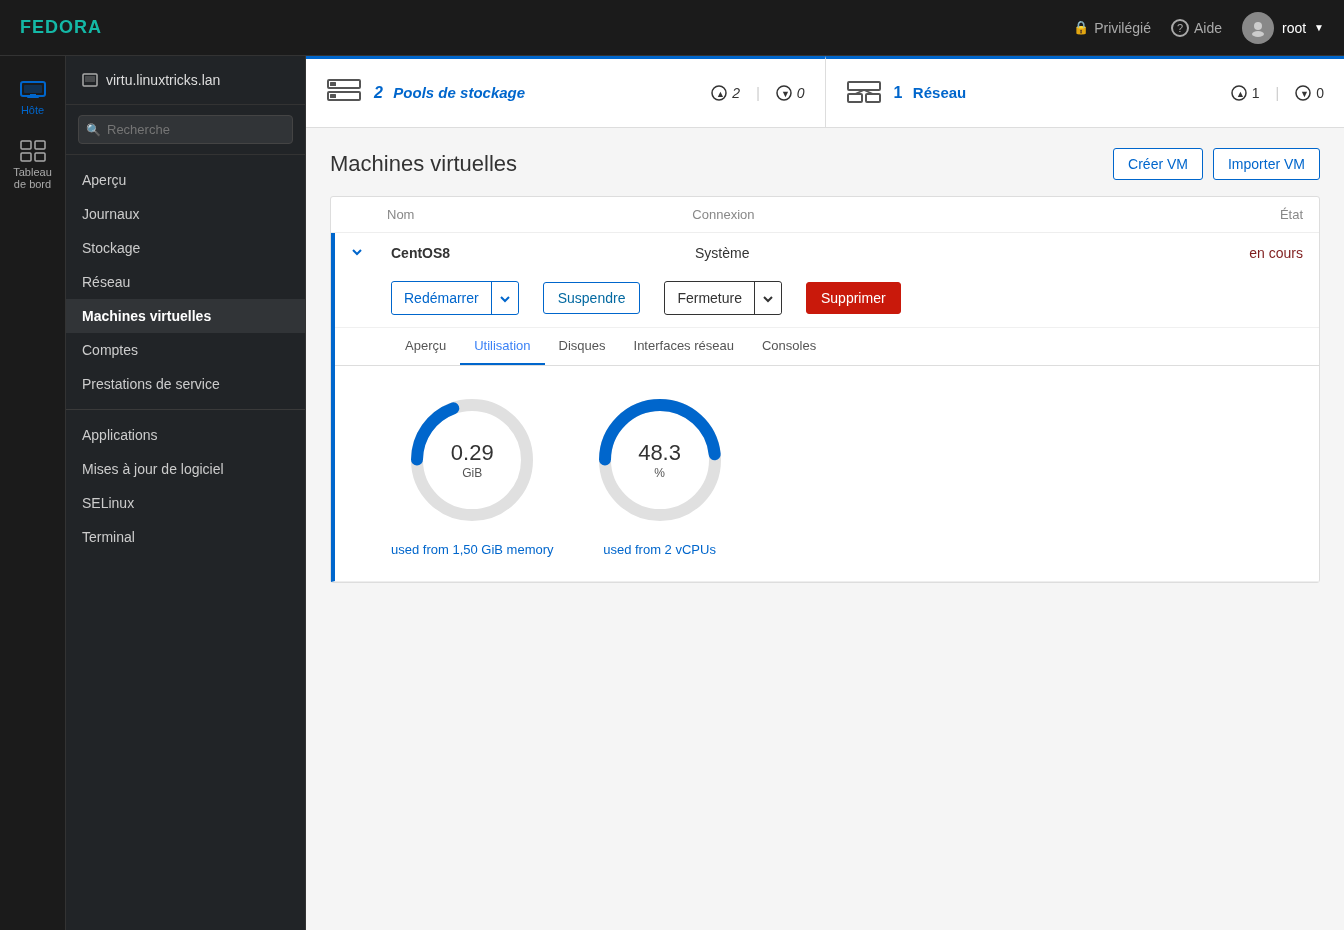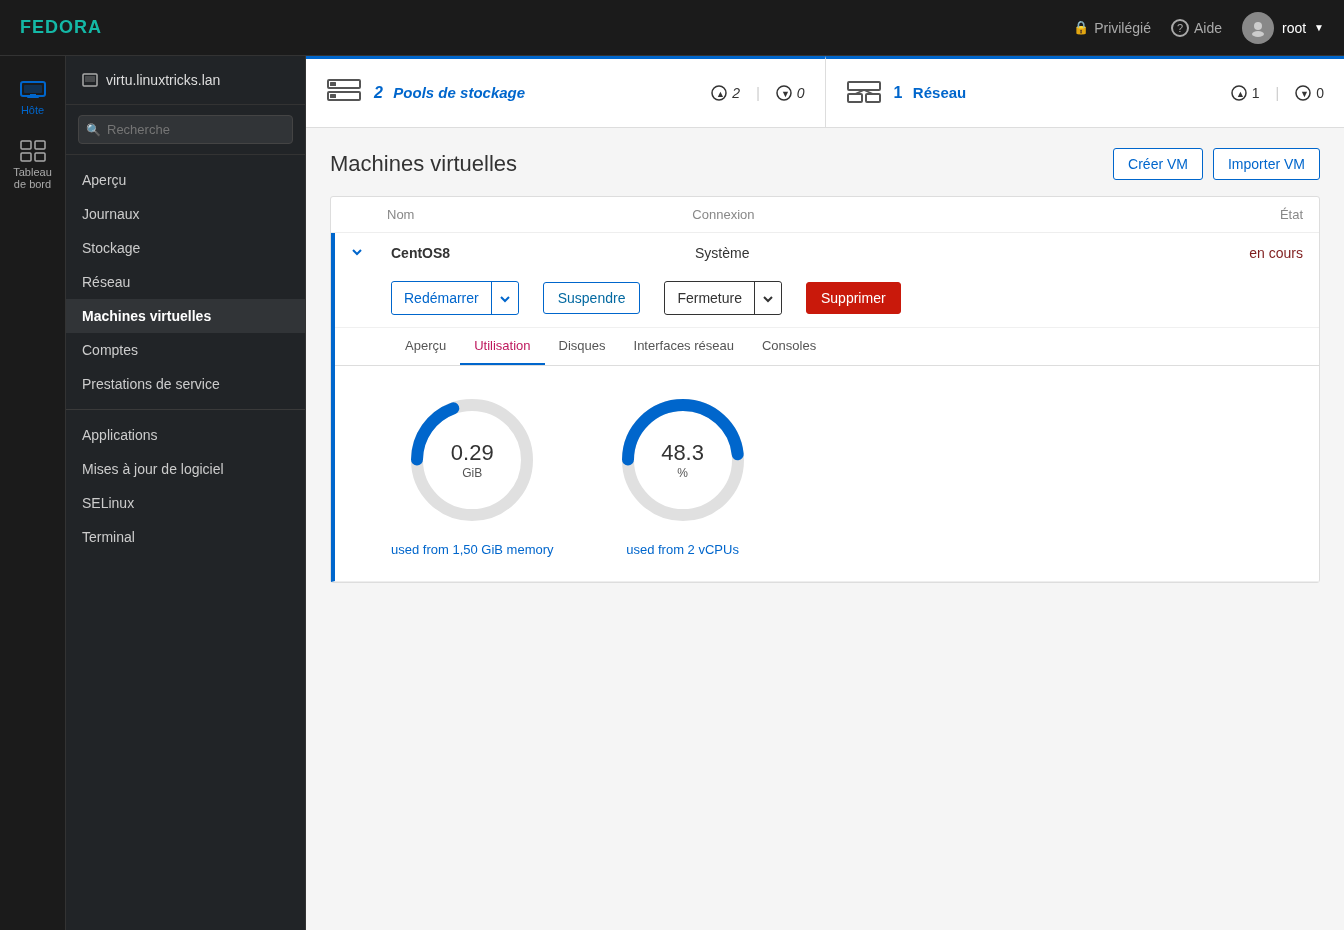--- a/index.html
+++ b/index.html
@@ -69,24 +69,24 @@
     .btn-action { background: #fff; border: none; color: #06c; padding: 7px 12px; font-size: 14px; cursor: pointer; }
     .btn-action-divider { width: 1px; background: #06c; height: 32px; }
     .btn-suspend { background: #fff; border: 1px solid #06c; color: #0369a1; padding: 7px 14px; font-size: 14px; cursor: pointer; border-radius: 3px; }
     .btn-fermeture-group { display: flex; align-items: center; border: 1px solid #333; border-radius: 3px; overflow: hidden; }
     .btn-fermeture { background: #fff; border: none; color: #333; padding: 7px 12px; font-size: 14px; cursor: pointer; }
     .btn-delete { background: #c9190b; color: #fff; border: 1px solid #c9190b; padding: 7px 14px; font-size: 14px; cursor: pointer; border-radius: 3px; }
 
     
     .vm-tabs { padding: 0 16px 0 56px; border-bottom: 1px solid #ddd; display: flex; gap: 0; }
     .vm-tab { padding: 10px 14px; font-size: 13px; color: #555; cursor: pointer; border-bottom: 2px solid transparent; }
-    .vm-tab.active { color: #be185d; border-bottom: 2px solid #06c; }
-
-    
-    .vm-utilization { padding: 24px 16px 24px 56px; display: flex; gap: 59px; align-items: flex-end; }
+    .vm-tab.active { color: #3b82f6; border-bottom: 2px solid #06c; }
+
+    
+    .vm-utilization { padding: 24px 16px 24px 56px; display: flex; gap: 36px; align-items: flex-end; }
     .donut-container { display: flex; flex-direction: column; align-items: center; gap: 12px; }
     .donut-label { font-size: 13px; color: #06c; }
     .donut-wrapper { position: relative; width: 140px; height: 140px; }
     .donut-center { position: absolute; top: 50%; left: 50%; transform: translate(-50%, -50%); text-align: center; }
     .donut-value { font-size: 22px; font-weight: 500; color: #333; }
     .donut-unit { font-size: 12px; color: #555; }
     
     .circle-help { width: 18px; height: 18px; border-radius: 50%; border: 2px solid #aaa; display: inline-flex; align-items: center; justify-content: center; font-size: 11px; color: #aaa; }
   </style>
 </head>

